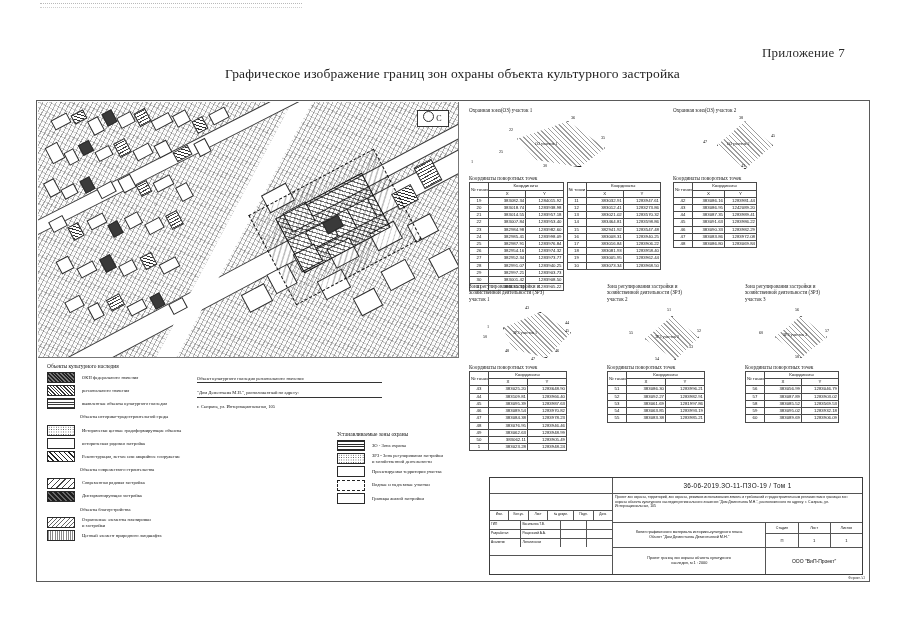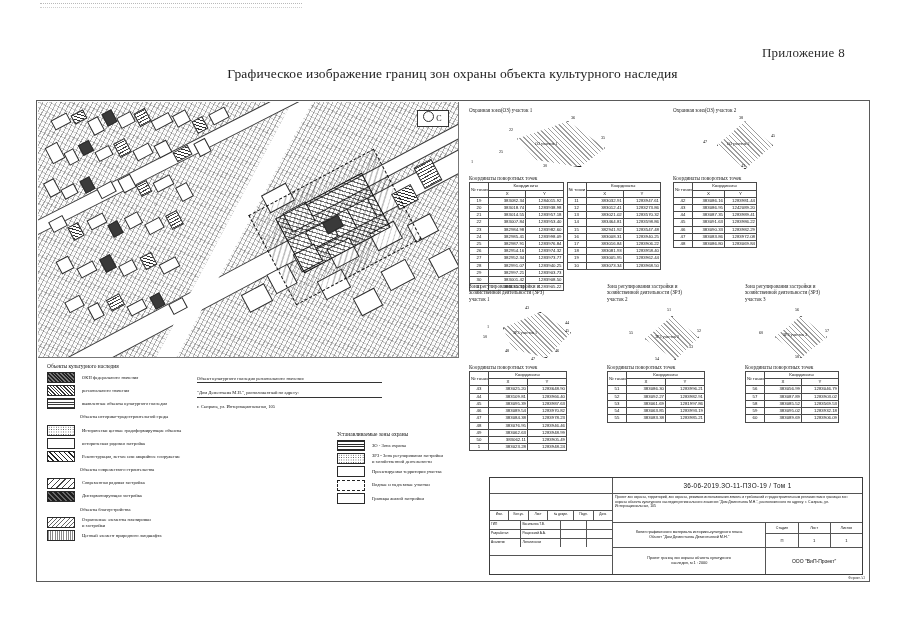--- a/index.html
+++ b/index.html
@@ -133,22 +133,22 @@
   .stamp .code{font-size:6.4px;letter-spacing:.3px;}
   .stamp .para{font-size:3.5px;line-height:1.35;text-align:left;padding:1px 2px;white-space:pre-line;}
   .corner{position:absolute;right:4px;bottom:1px;font-size:3.6px;color:#333;}
 </style>
 </head>
 <body>
 
 <div class="scan-edge"></div>
 <div class="scan-edge2"></div>
 
-<div class="appendix">Приложение 8</div>
-<div class="doc-title">Графическое изображение границ зон охраны объекта культурного наследия</div>
+<div class="appendix">Приложение 7</div>
+<div class="doc-title">Графическое изображение границ зон охраны объекта культурного застройка</div>
 
 <div class="sheet">
 
   <div class="map">
     <div class="map-ink">
 
       <div class="road" style="left:-30px;top:150px;width:520px;height:20px;transform:rotate(-28deg);"></div>
       <div class="road" style="left:180px;top:-40px;width:18px;height:360px;transform:rotate(28deg);"></div>
       <div class="road" style="left:-20px;top:52px;width:300px;height:12px;transform:rotate(-27deg);"></div>
       <div class="road" style="left:250px;top:60px;width:200px;height:12px;transform:rotate(-28deg);"></div>

